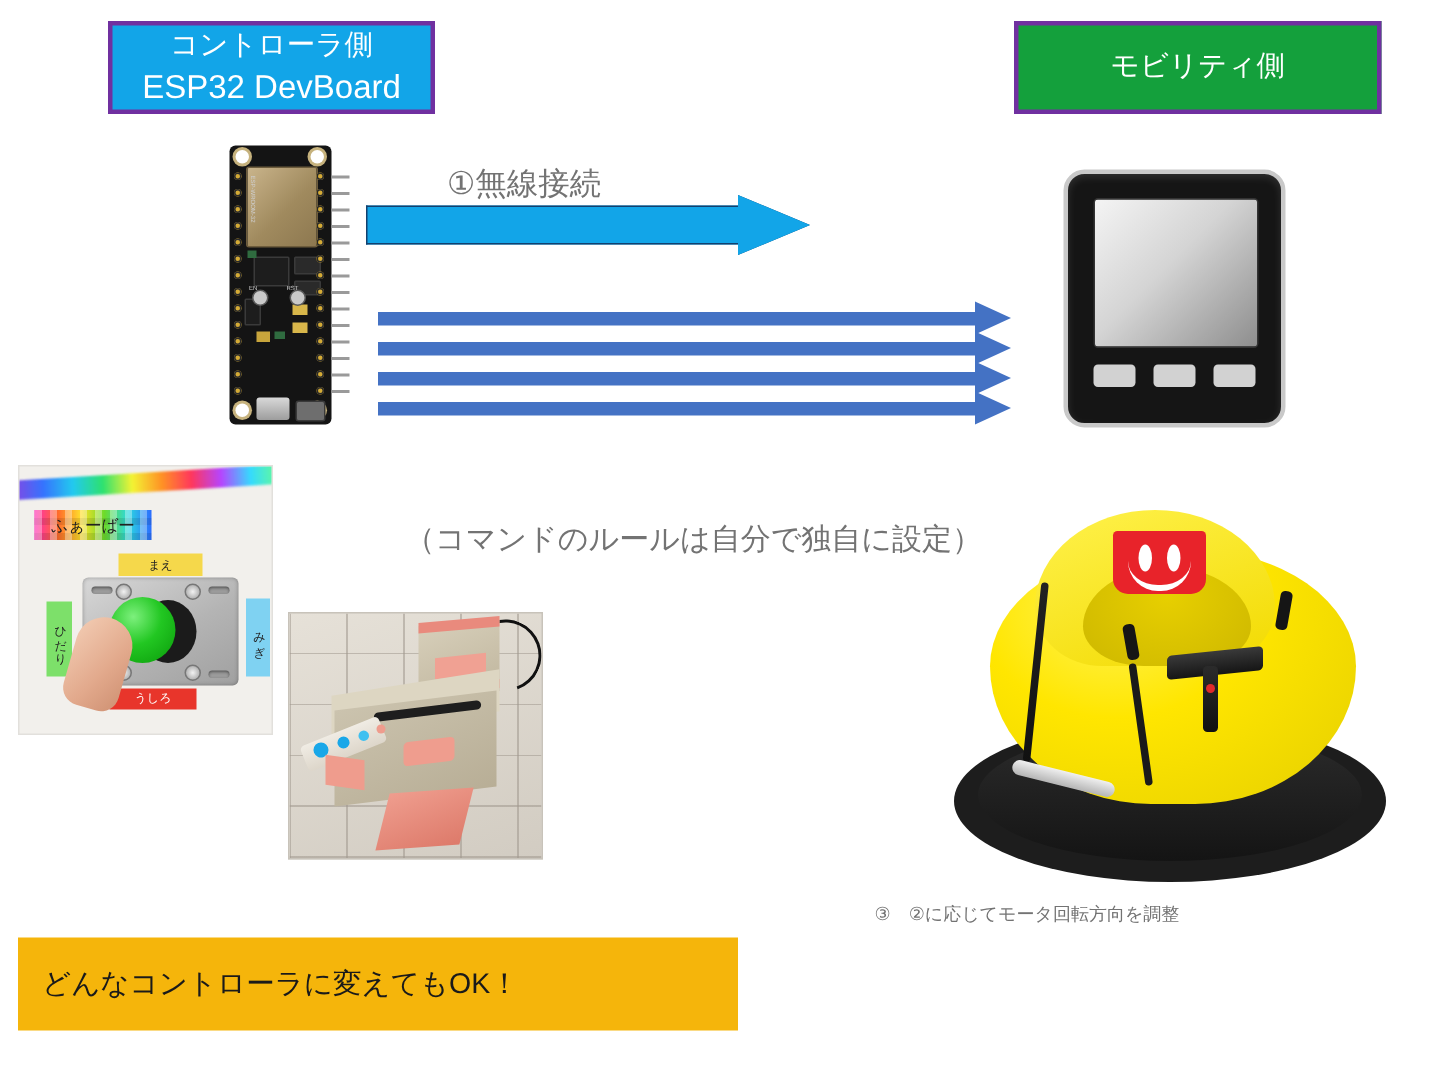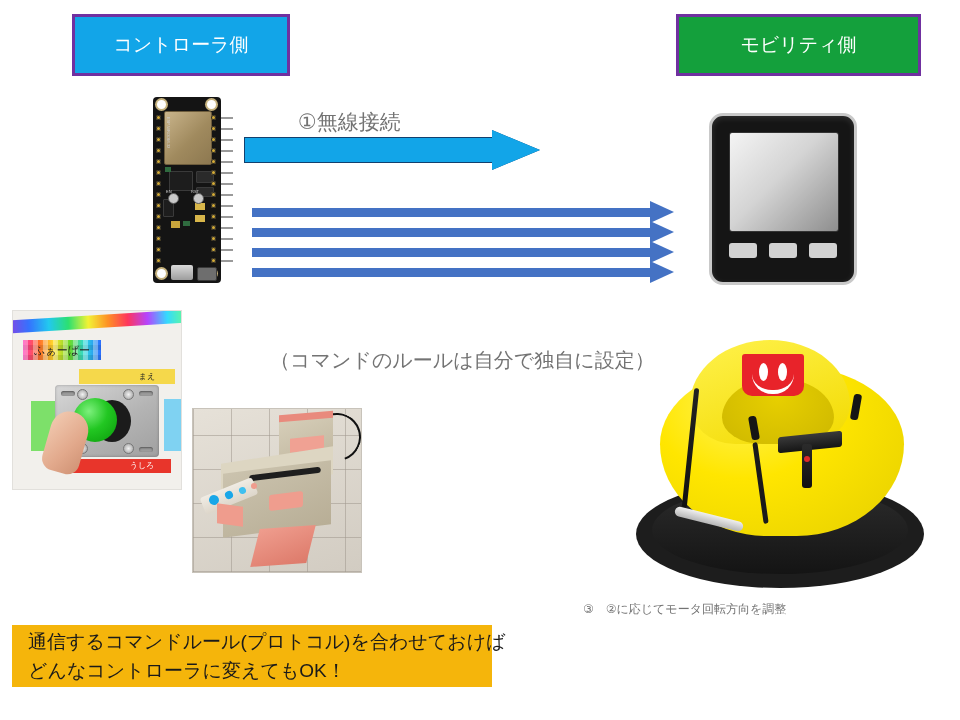--- a/index.html
+++ b/index.html
@@ -108,21 +108,21 @@
   #panel .slot{position:absolute;width:14px;height:5px;border-radius:3px;background:#9b9b9b;
       box-shadow:inset 0 1px 2px rgba(0,0,0,.45);}
   #panel .blackbtn{position:absolute;left:80px;top:89px;width:38px;height:42px;
       border-radius:50%;background:#1b1b1b;}
   #panel .greenbtn{position:absolute;left:60px;top:87px;width:44px;height:44px;border-radius:50%;
       background:radial-gradient(circle at 36% 30%,#7df07d,#22c722 45%,#099a09);}
   #panel .finger{position:absolute;left:34px;top:100px;width:38px;height:62px;
       border-radius:22px 22px 14px 14px;
       background:linear-gradient(120deg,#f3cdb4,#e2a98c 60%,#cf9173);transform:rotate(16deg);}
   #panel .tag{position:absolute;font-size:8px;color:#222;display:flex;align-items:center;
-      justify-content:center;text-align:center;line-height:10px;padding-left:40px;}
+      justify-content:center;text-align:center;line-height:10px;}
   #panel .tag-top{left:66px;top:58px;width:56px;height:15px;background:#f5d84b;}
   #panel .tag-left{left:18px;top:90px;width:17px;height:50px;background:#7de06a;}
   #panel .tag-right{left:151px;top:88px;width:16px;height:52px;background:#7fd2f2;}
   #panel .tag-bottom{left:60px;top:148px;width:58px;height:14px;background:#e8352b;color:#fff;}
   #panel .vtxt{writing-mode:vertical-rl;}
 
   
   #labo{position:absolute;left:192px;top:408px;width:170px;height:165px;
       background:#d8d3cb;overflow:hidden;border:1px solid #c8c3ba;box-sizing:border-box;}
   #labo .floor{position:absolute;inset:0;
@@ -193,20 +193,21 @@
   #car .chrome{position:absolute;left:44px;top:184px;width:70px;height:10px;
       border-radius:6px;background:linear-gradient(#f0f0f0,#b5b5b5);transform:rotate(14deg);}
 </style>
 </head>
 <body>
 
 <div class="stage">
 
   <div class="hdr" id="hdr-left">
     <div class="l1">コントローラ側</div>
+    <div class="l2">ESP32 DevBoard</div>
   </div>
 
   <div class="hdr" id="hdr-right">
     <div class="l1">モビリティ側</div>
   </div>
 
   <div id="esp32">
     <div class="pcb"></div>
     <div class="shield"></div>
     <div class="txt" style="left:30px;top:20px;transform:rotate(90deg);transform-origin:left top;">ESP-WROOM-32</div>
@@ -380,17 +381,16 @@
     <div class="stick"></div>
     <div class="redled"></div>
     <div class="stripe s1"></div>
     <div class="stripe s2"></div>
     <div class="chrome"></div>
   </div>
 
   <div class="cap" id="cap3">③　②に応じてモータ回転方向を調整</div>
 
   <div id="callout">
-    <div class="c1">通信するコマンドルール(プロトコル)を合わせておけば</div>
     <div class="c2">どんなコントローラに変えてもOK！</div>
   </div>
 
 </div>
 
 </body></html>

